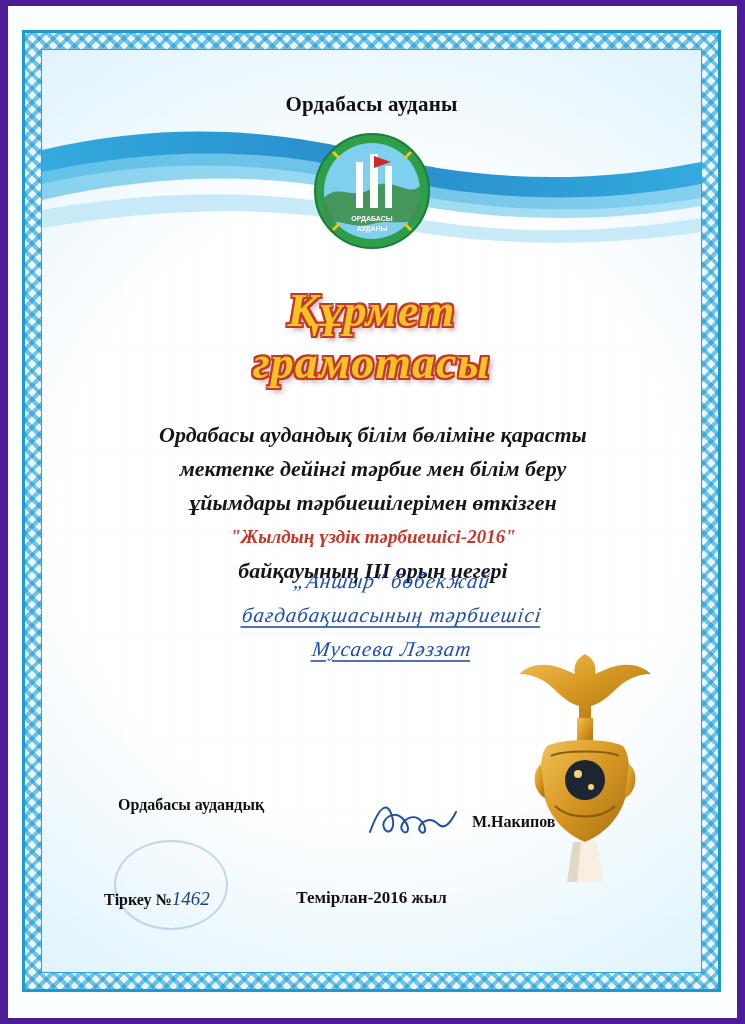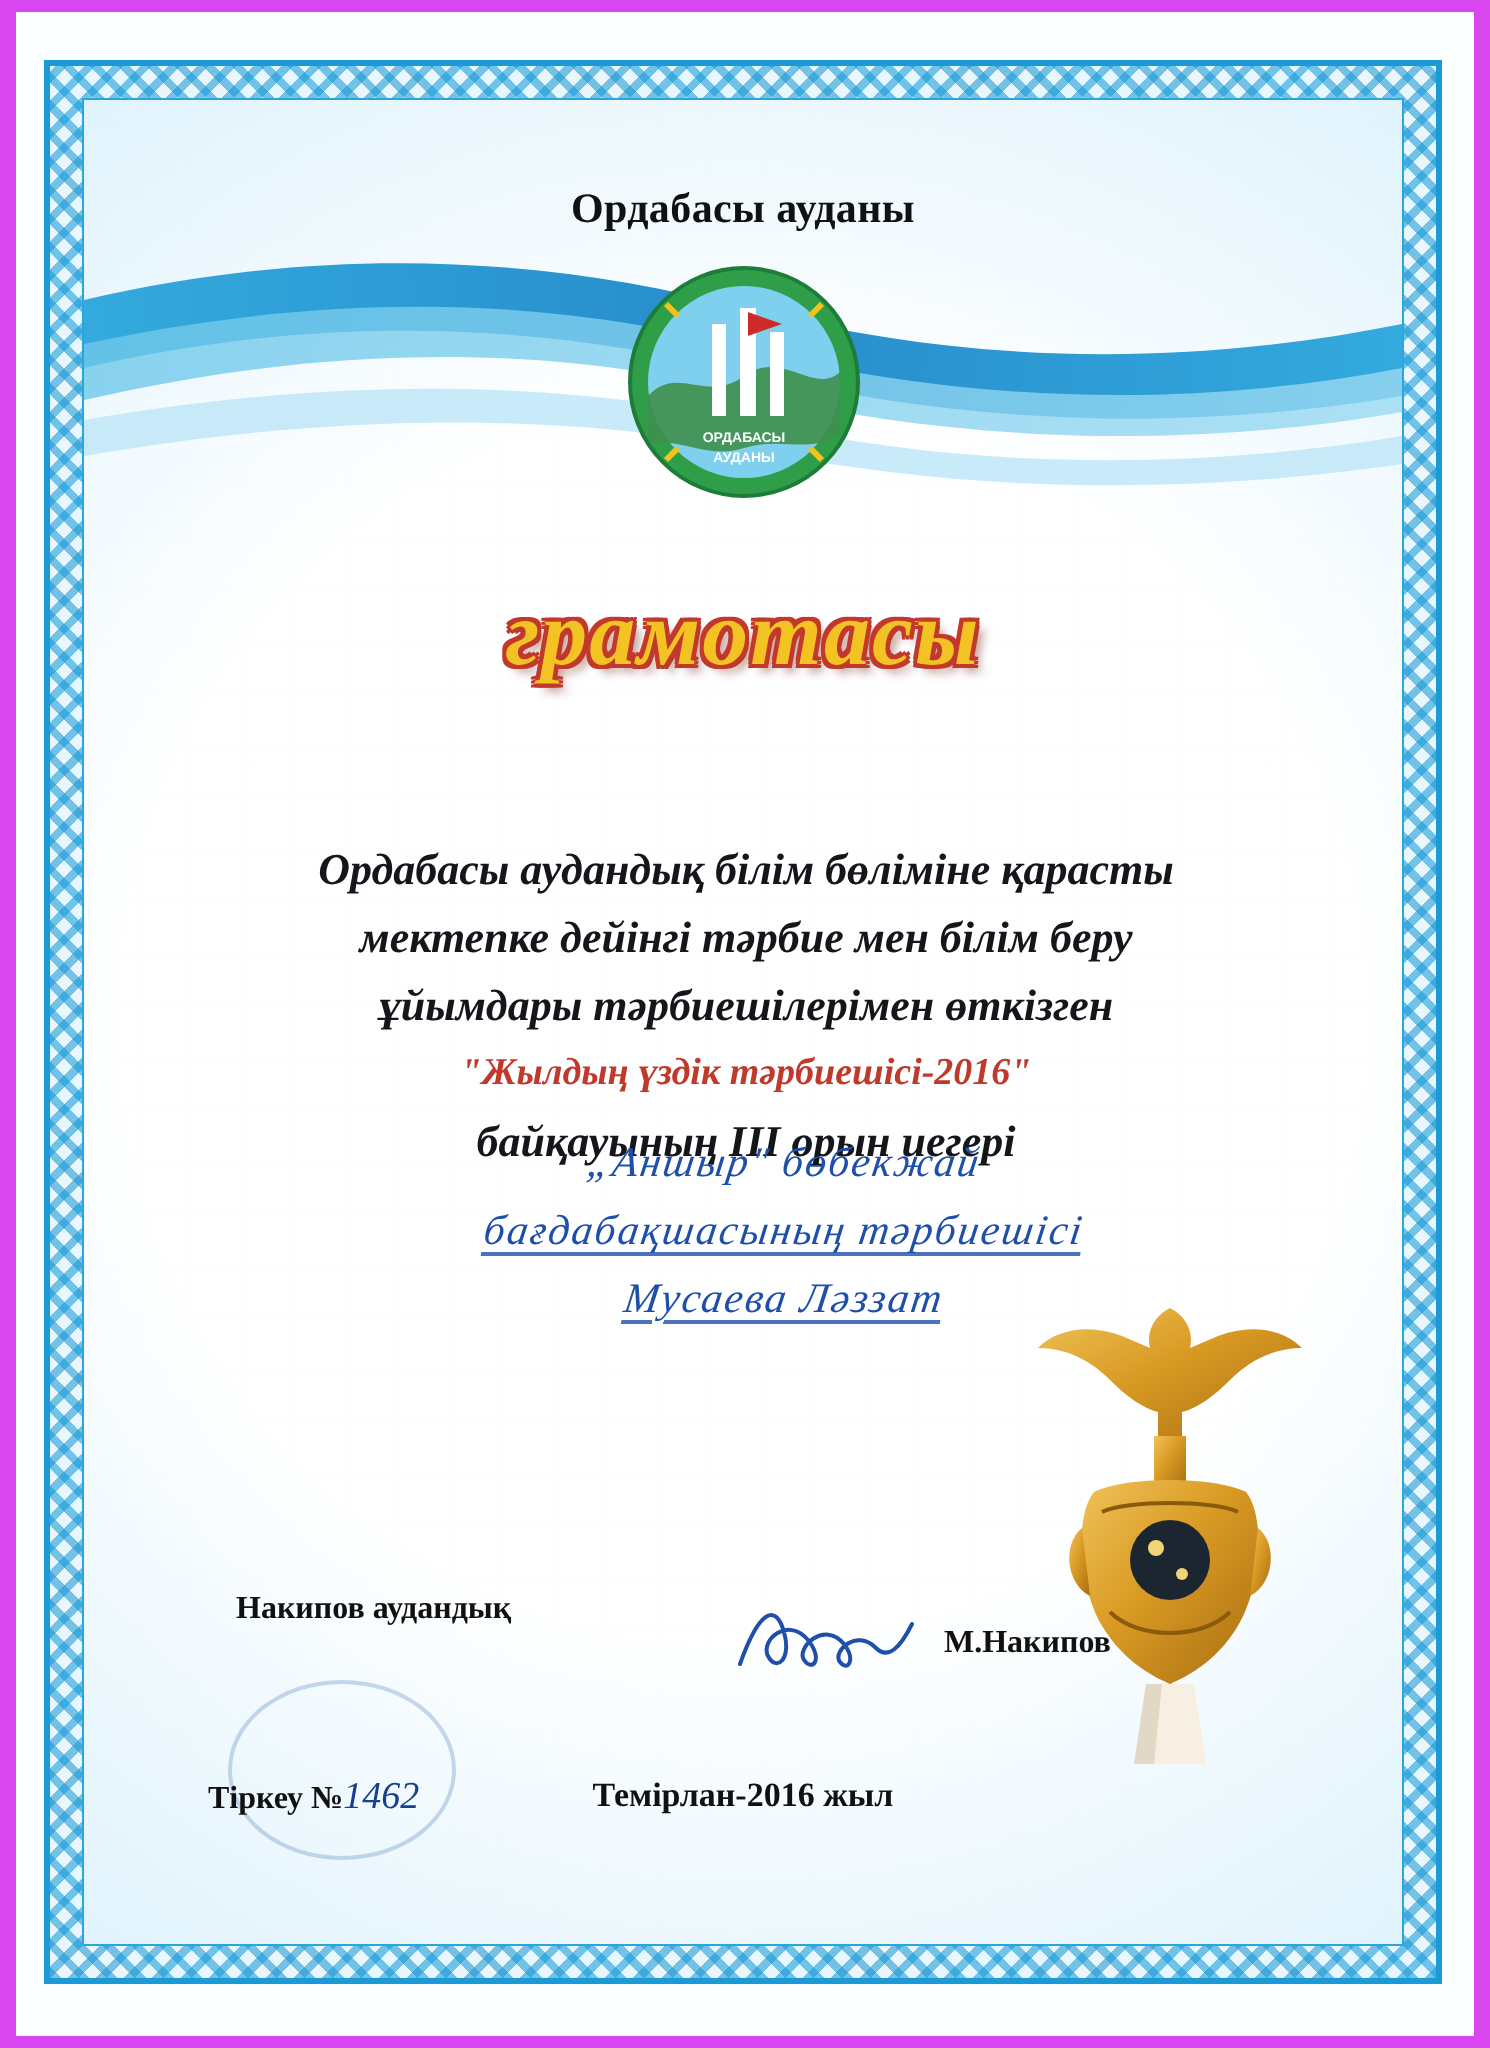--- a/index.html
+++ b/index.html
@@ -11,21 +11,21 @@
     width: 745px;
     height: 1024px;
     font-family: "Liberation Serif", serif;
     overflow: hidden;
   }
 
   .certificate {
     position: relative;
     width: 745px;
     height: 1024px;
-    background: #d946ef;
+    background: #4c1d95;
     box-sizing: border-box;
   }
 
   
   .page-edge {
     position: absolute;
     left: 8px;
     top: 6px;
     right: 8px;
     bottom: 6px;
@@ -328,40 +328,41 @@
         <rect x="72" y="34" width="7" height="42" fill="#ffffff"></rect>
         <path d="M61,24 L78,30 L61,36 Z" fill="#cf2a2a"></path>
         <path d="M59,2 a57,57 0 0,1 0,114 a57,57 0 0,1 0,-114 Z" fill="none" stroke="#1d7d38" stroke-width="2"></path>
         <path d="M20,20 L26,26 M98,20 L92,26 M20,98 L26,92 M98,98 L92,92" stroke="#f2c320" stroke-width="3"></path>
         <text x="59" y="89" text-anchor="middle" font-family="Liberation Sans, sans-serif" font-size="7" font-weight="bold" fill="#ffffff">ОРДАБАСЫ</text>
         <text x="59" y="99" text-anchor="middle" font-family="Liberation Sans, sans-serif" font-size="7" font-weight="bold" fill="#ffffff">АУДАНЫ</text>
       </svg>
     </div>
 
     <div class="heading">
+      <span class="line1">Құрмет</span>
       <span class="line2">грамотасы</span>
     </div>
 
     <div class="body-text">
       <span class="bline">Ордабасы аудандық білім бөліміне қарасты</span>
       <span class="bline">мектепке дейінгі тәрбие мен білім беру</span>
       <span class="bline">ұйымдары тәрбиешілерімен өткізген</span>
       <span class="bline award-title">"Жылдың үздік тәрбиешісі-2016"</span>
       <span class="bline">байқауының III орын иегері</span>
     </div>
 
     <div class="handwritten">
       <span class="hline">„Аншыр" бөбекжай</span>
       <span class="hline underlined">бағдабақшасының тәрбиешісі</span>
       <span class="hline underlined">Мусаева Ләззат</span>
     </div>
 
 
     <div class="signature-block">
-      <span class="sig-line">Накипов аудандық</span>
+      <span class="sig-line">Ордабасы аудандық</span>
     </div>
 
     <div class="sig-scribble">
       <svg width="96" height="44" viewBox="0 0 96 44" xmlns="http://www.w3.org/2000/svg">
         <path d="M4,34 C14,6 22,4 26,18 C30,32 22,38 18,30 C14,22 28,10 38,22 C46,32 40,38 36,32 C32,26 46,12 56,24 C62,32 58,38 54,33 C50,28 62,16 72,26 C78,32 84,26 90,14" fill="none" stroke="#1f4fa8" stroke-width="2" stroke-linecap="round"></path>
       </svg>
     </div>
 
     <div class="sig-name">М.Накипов</div>
 

